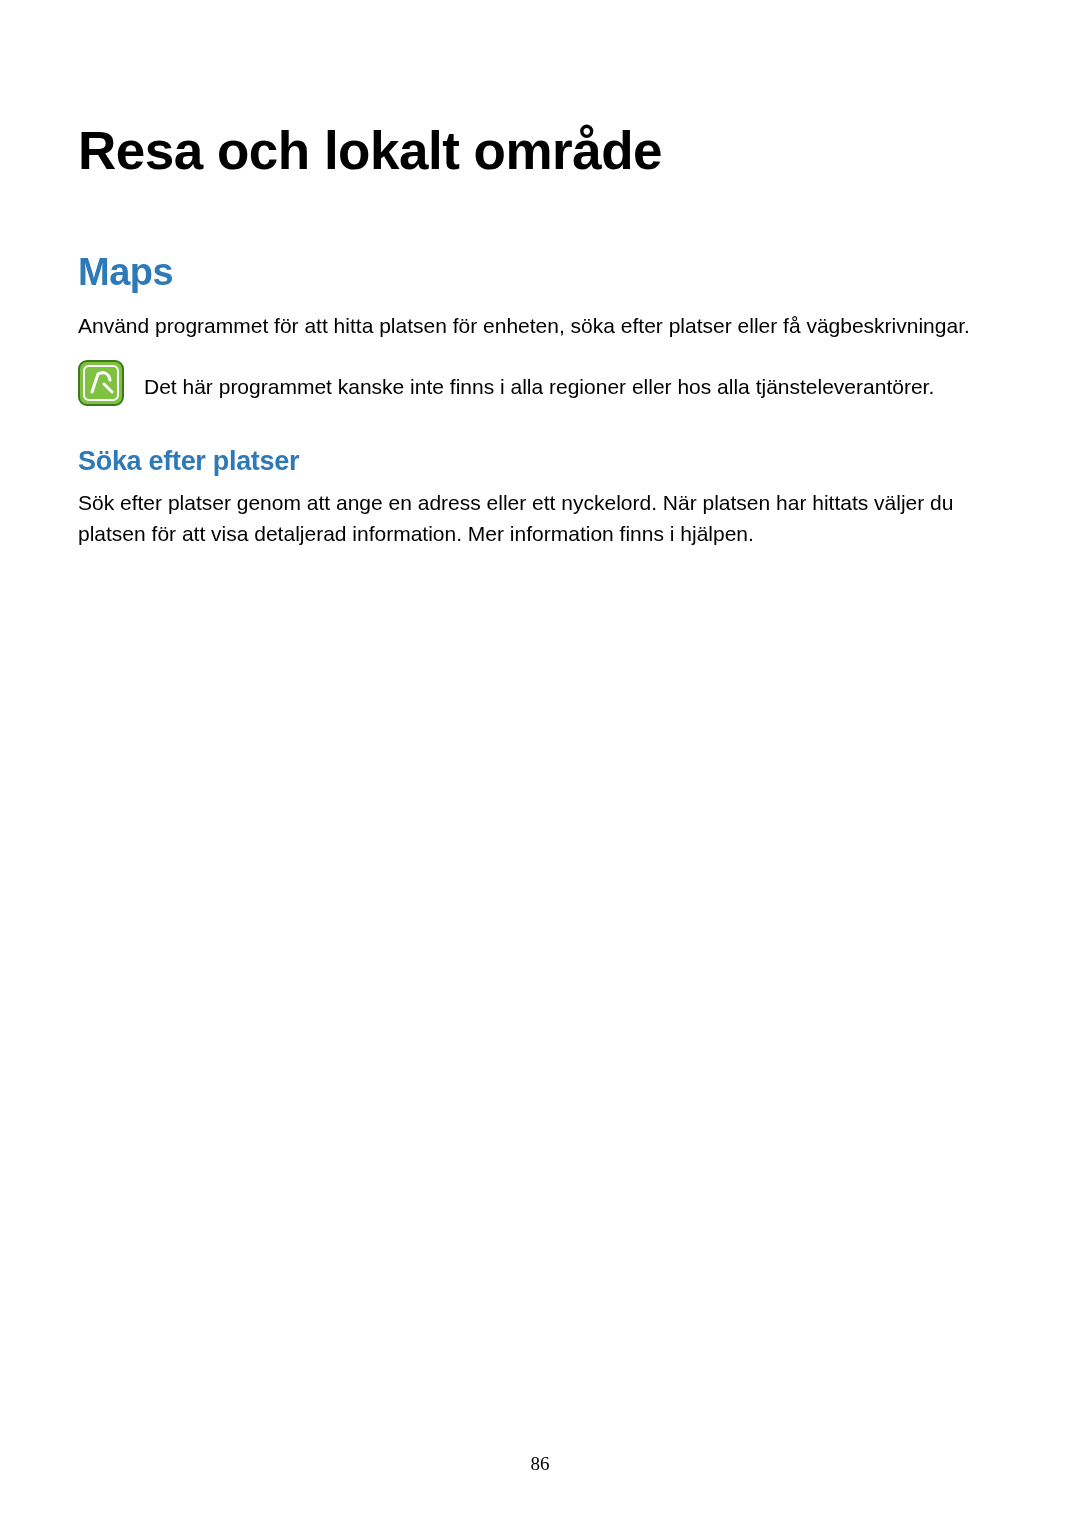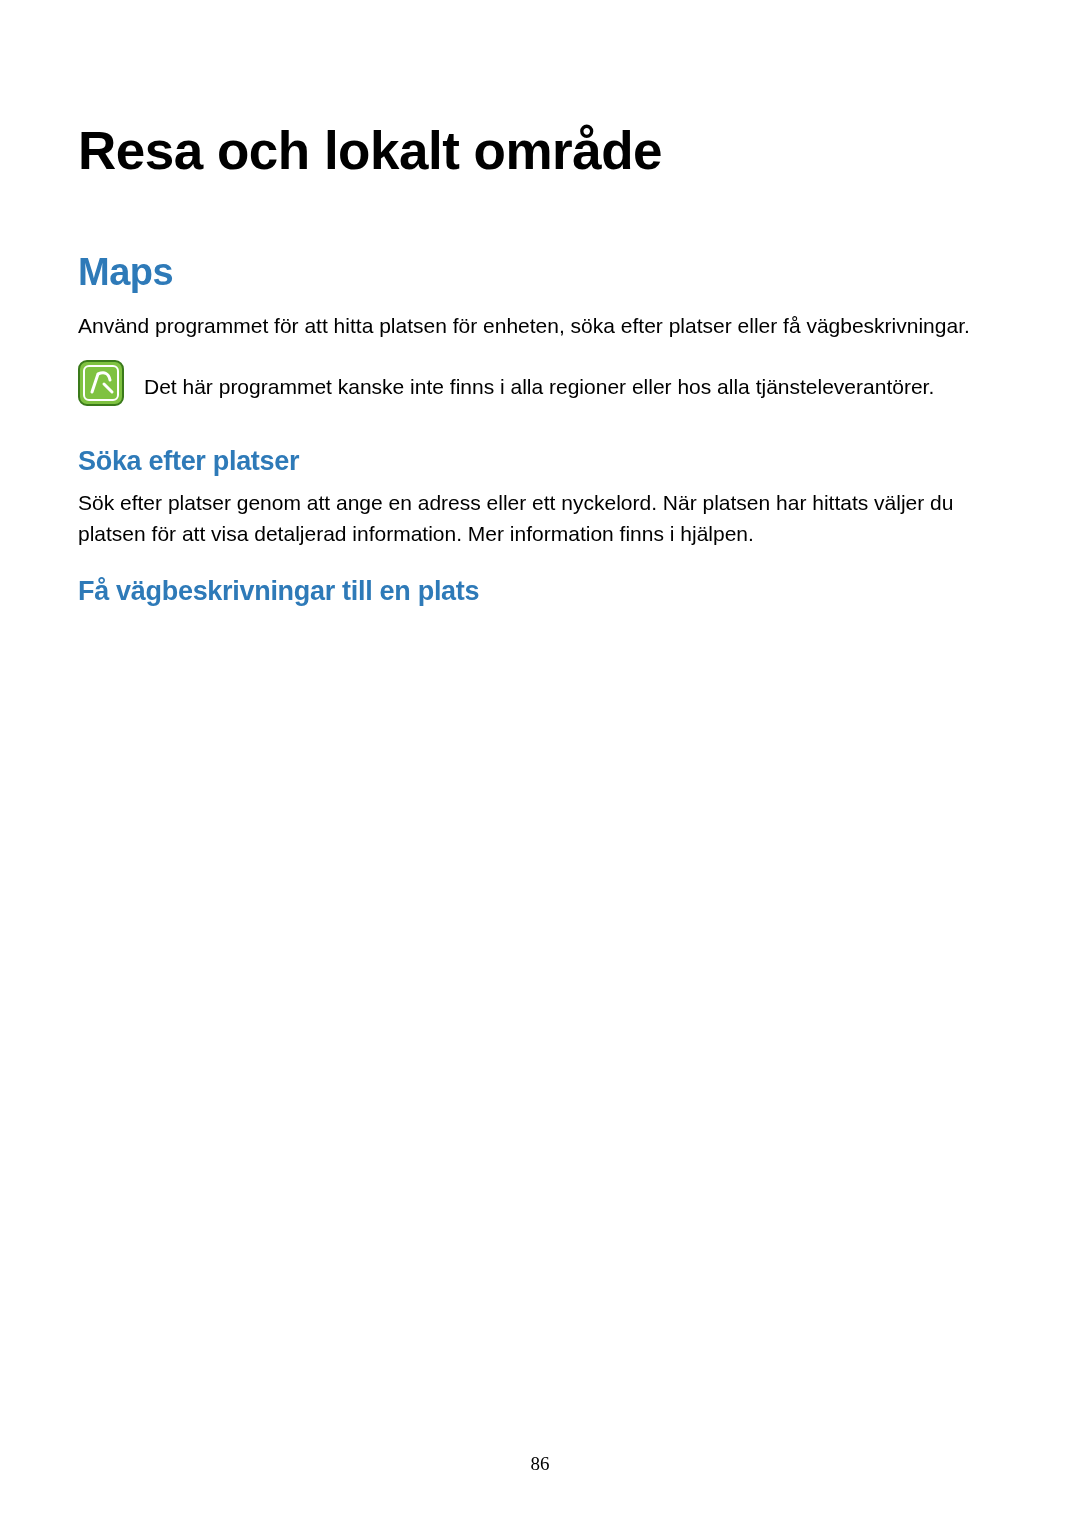--- a/index.html
+++ b/index.html
@@ -48,21 +48,21 @@
   }
   .note-text {
     font-size: 21px;
     line-height: 1.5;
     padding-top: 8px;
   }
   .sub-title {
     font-size: 27px;
     font-weight: 700;
     color: #2e7ab8;
-    margin-top: 26px;
+    margin-top: 38px;
     margin-bottom: 10px;
     letter-spacing: -0.3px;
   }
   .inline-icon {
     display: inline-block;
     vertical-align: -2px;
     width: 16px;
     height: 18px;
   }
   .page-number {
@@ -95,17 +95,16 @@
         <rect x="6" y="6" width="34" height="34" rx="5" ry="5" fill="none" stroke="#ffffff" stroke-width="2"></rect>
         <path d="M14 32 L20 14 M20 14 Q30 10 32 20 M26 24 L34 32" fill="none" stroke="#ffffff" stroke-width="3" stroke-linecap="round" stroke-linejoin="round"></path>
       </svg>
     </div>
     <div class="note-text">Det här programmet kanske inte finns i alla regioner eller hos alla tjänsteleverantörer.</div>
   </div>
 
   <h3 class="sub-title">Söka efter platser</h3>
   <p class="body-text">Sök efter platser genom att ange en adress eller ett nyckelord. När platsen har hittats väljer du platsen för att visa detaljerad information. Mer information finns i hjälpen.</p>
 
-  <h3 class="sub-title">Få vägbeskrivningar till en plats</h3>
 
 </div>
 
 <div class="page-number">86</div>
 
 </body></html>

